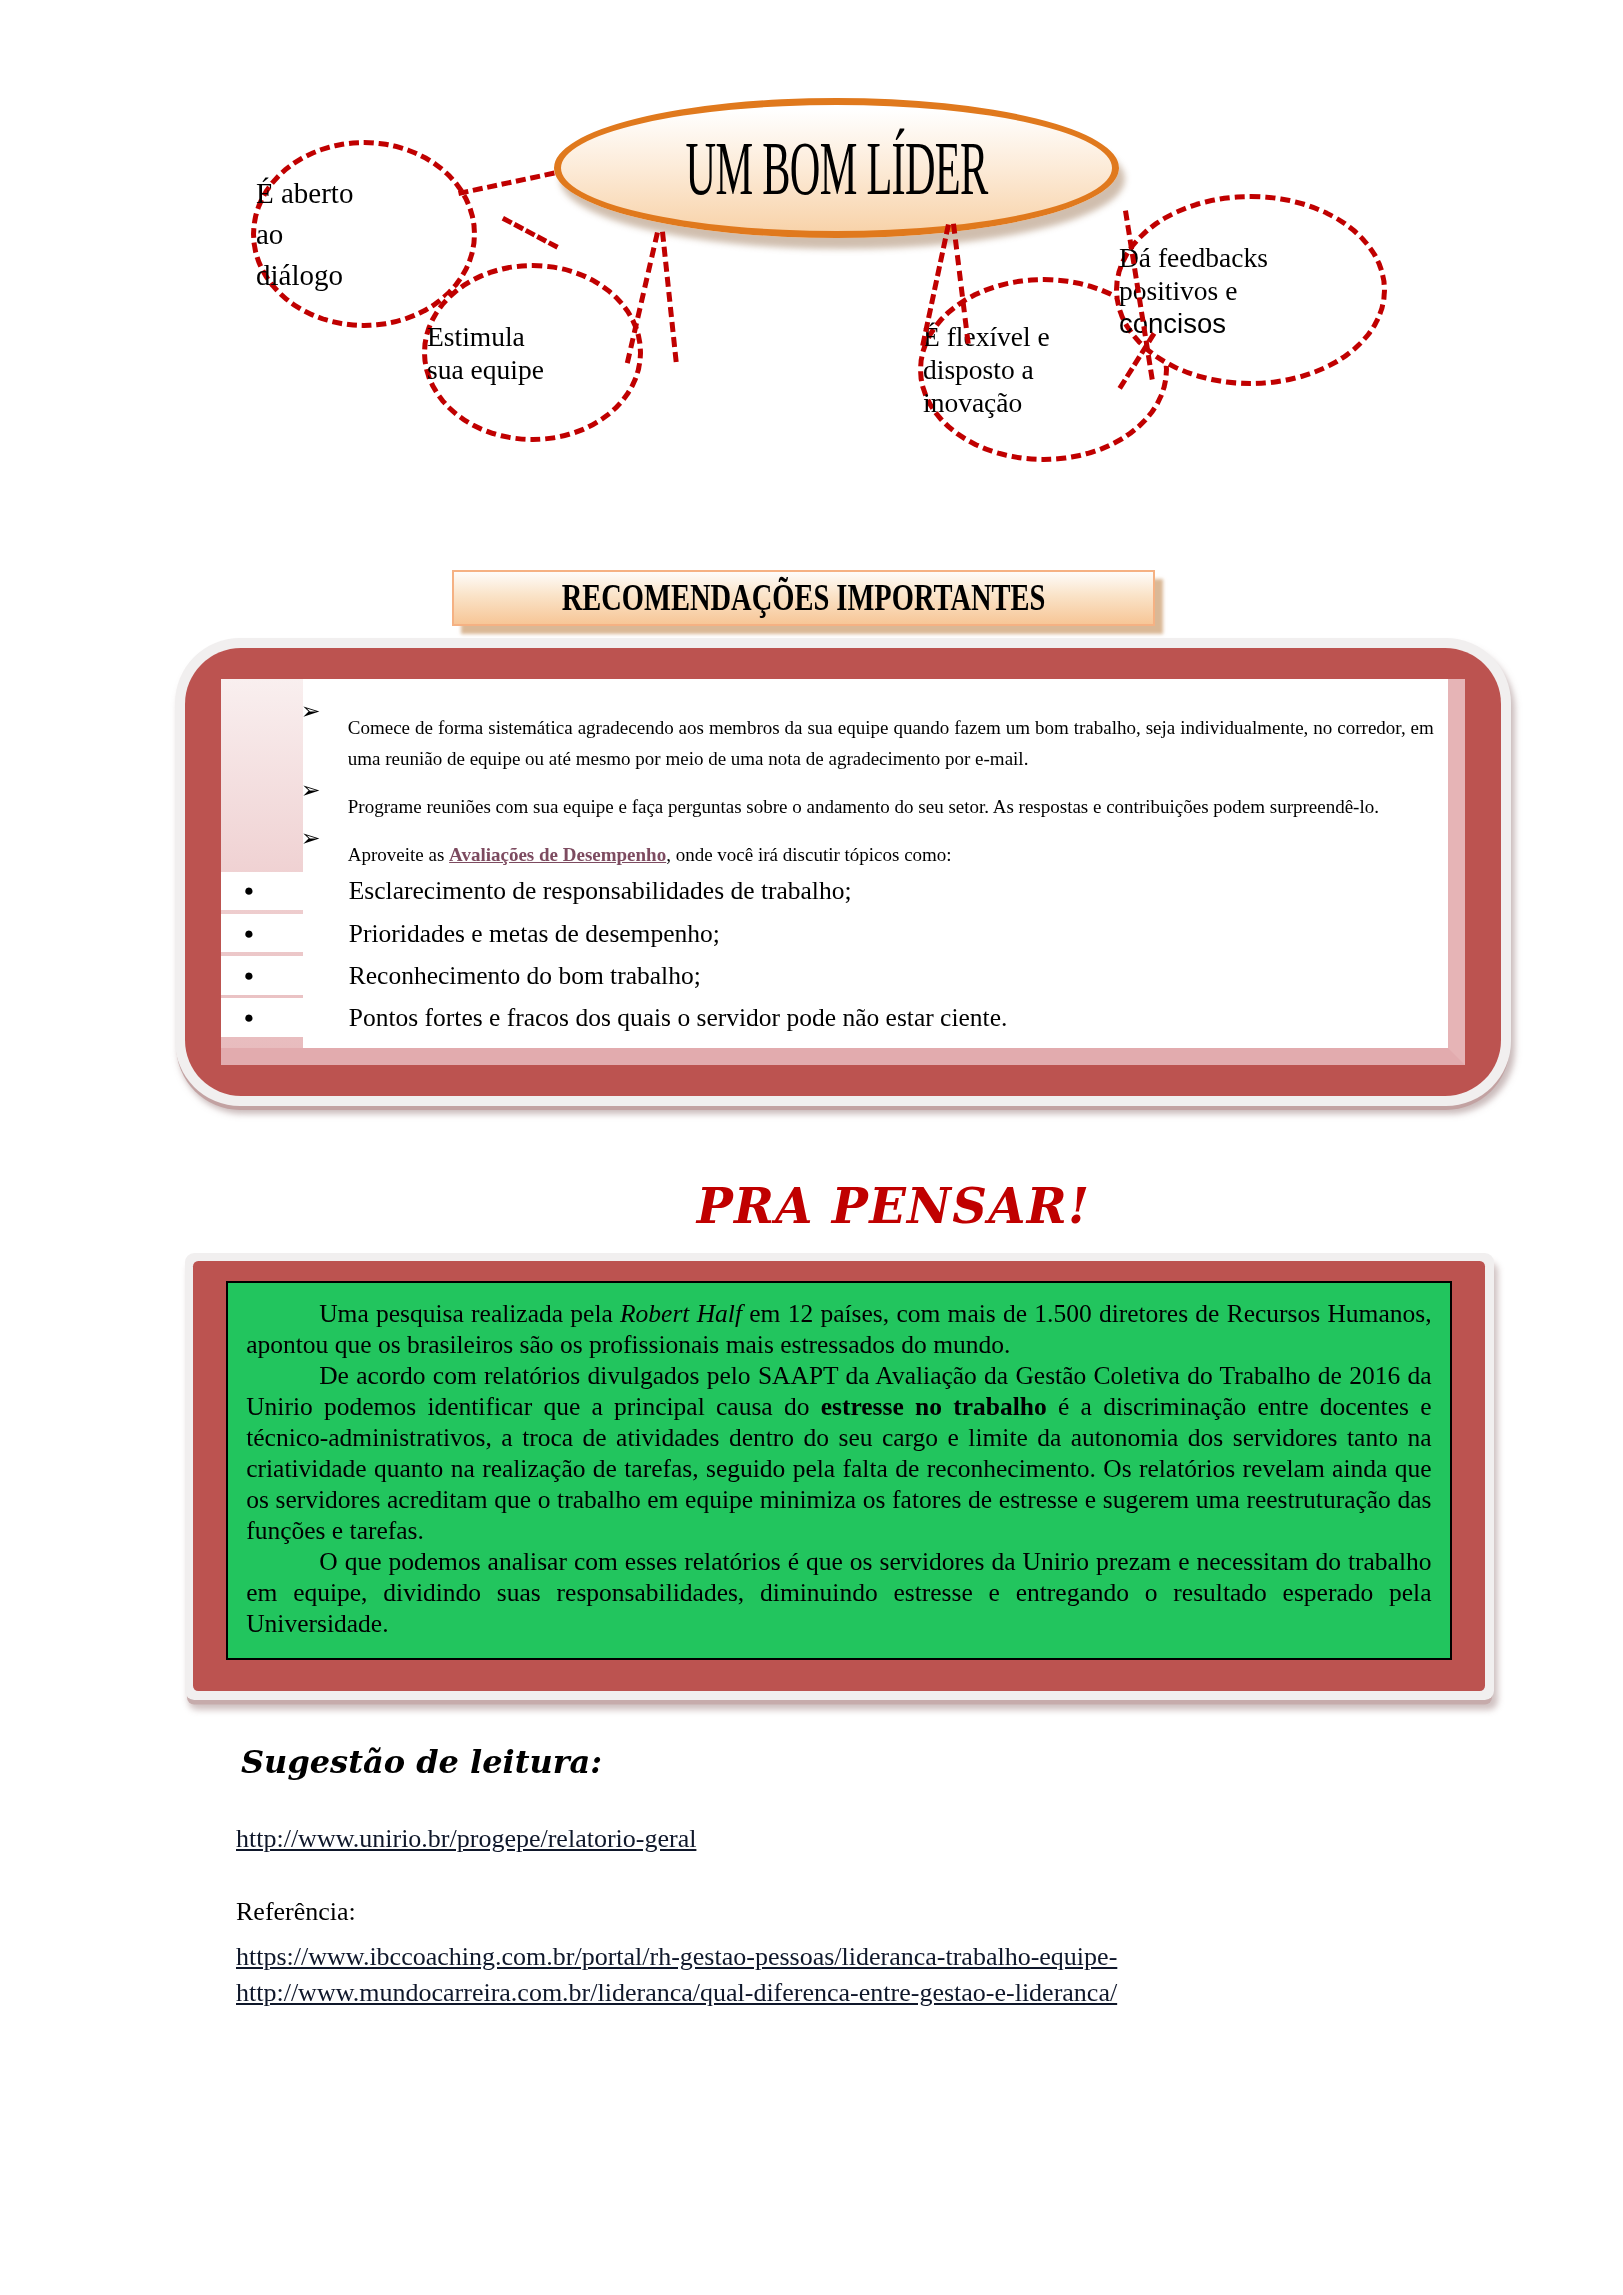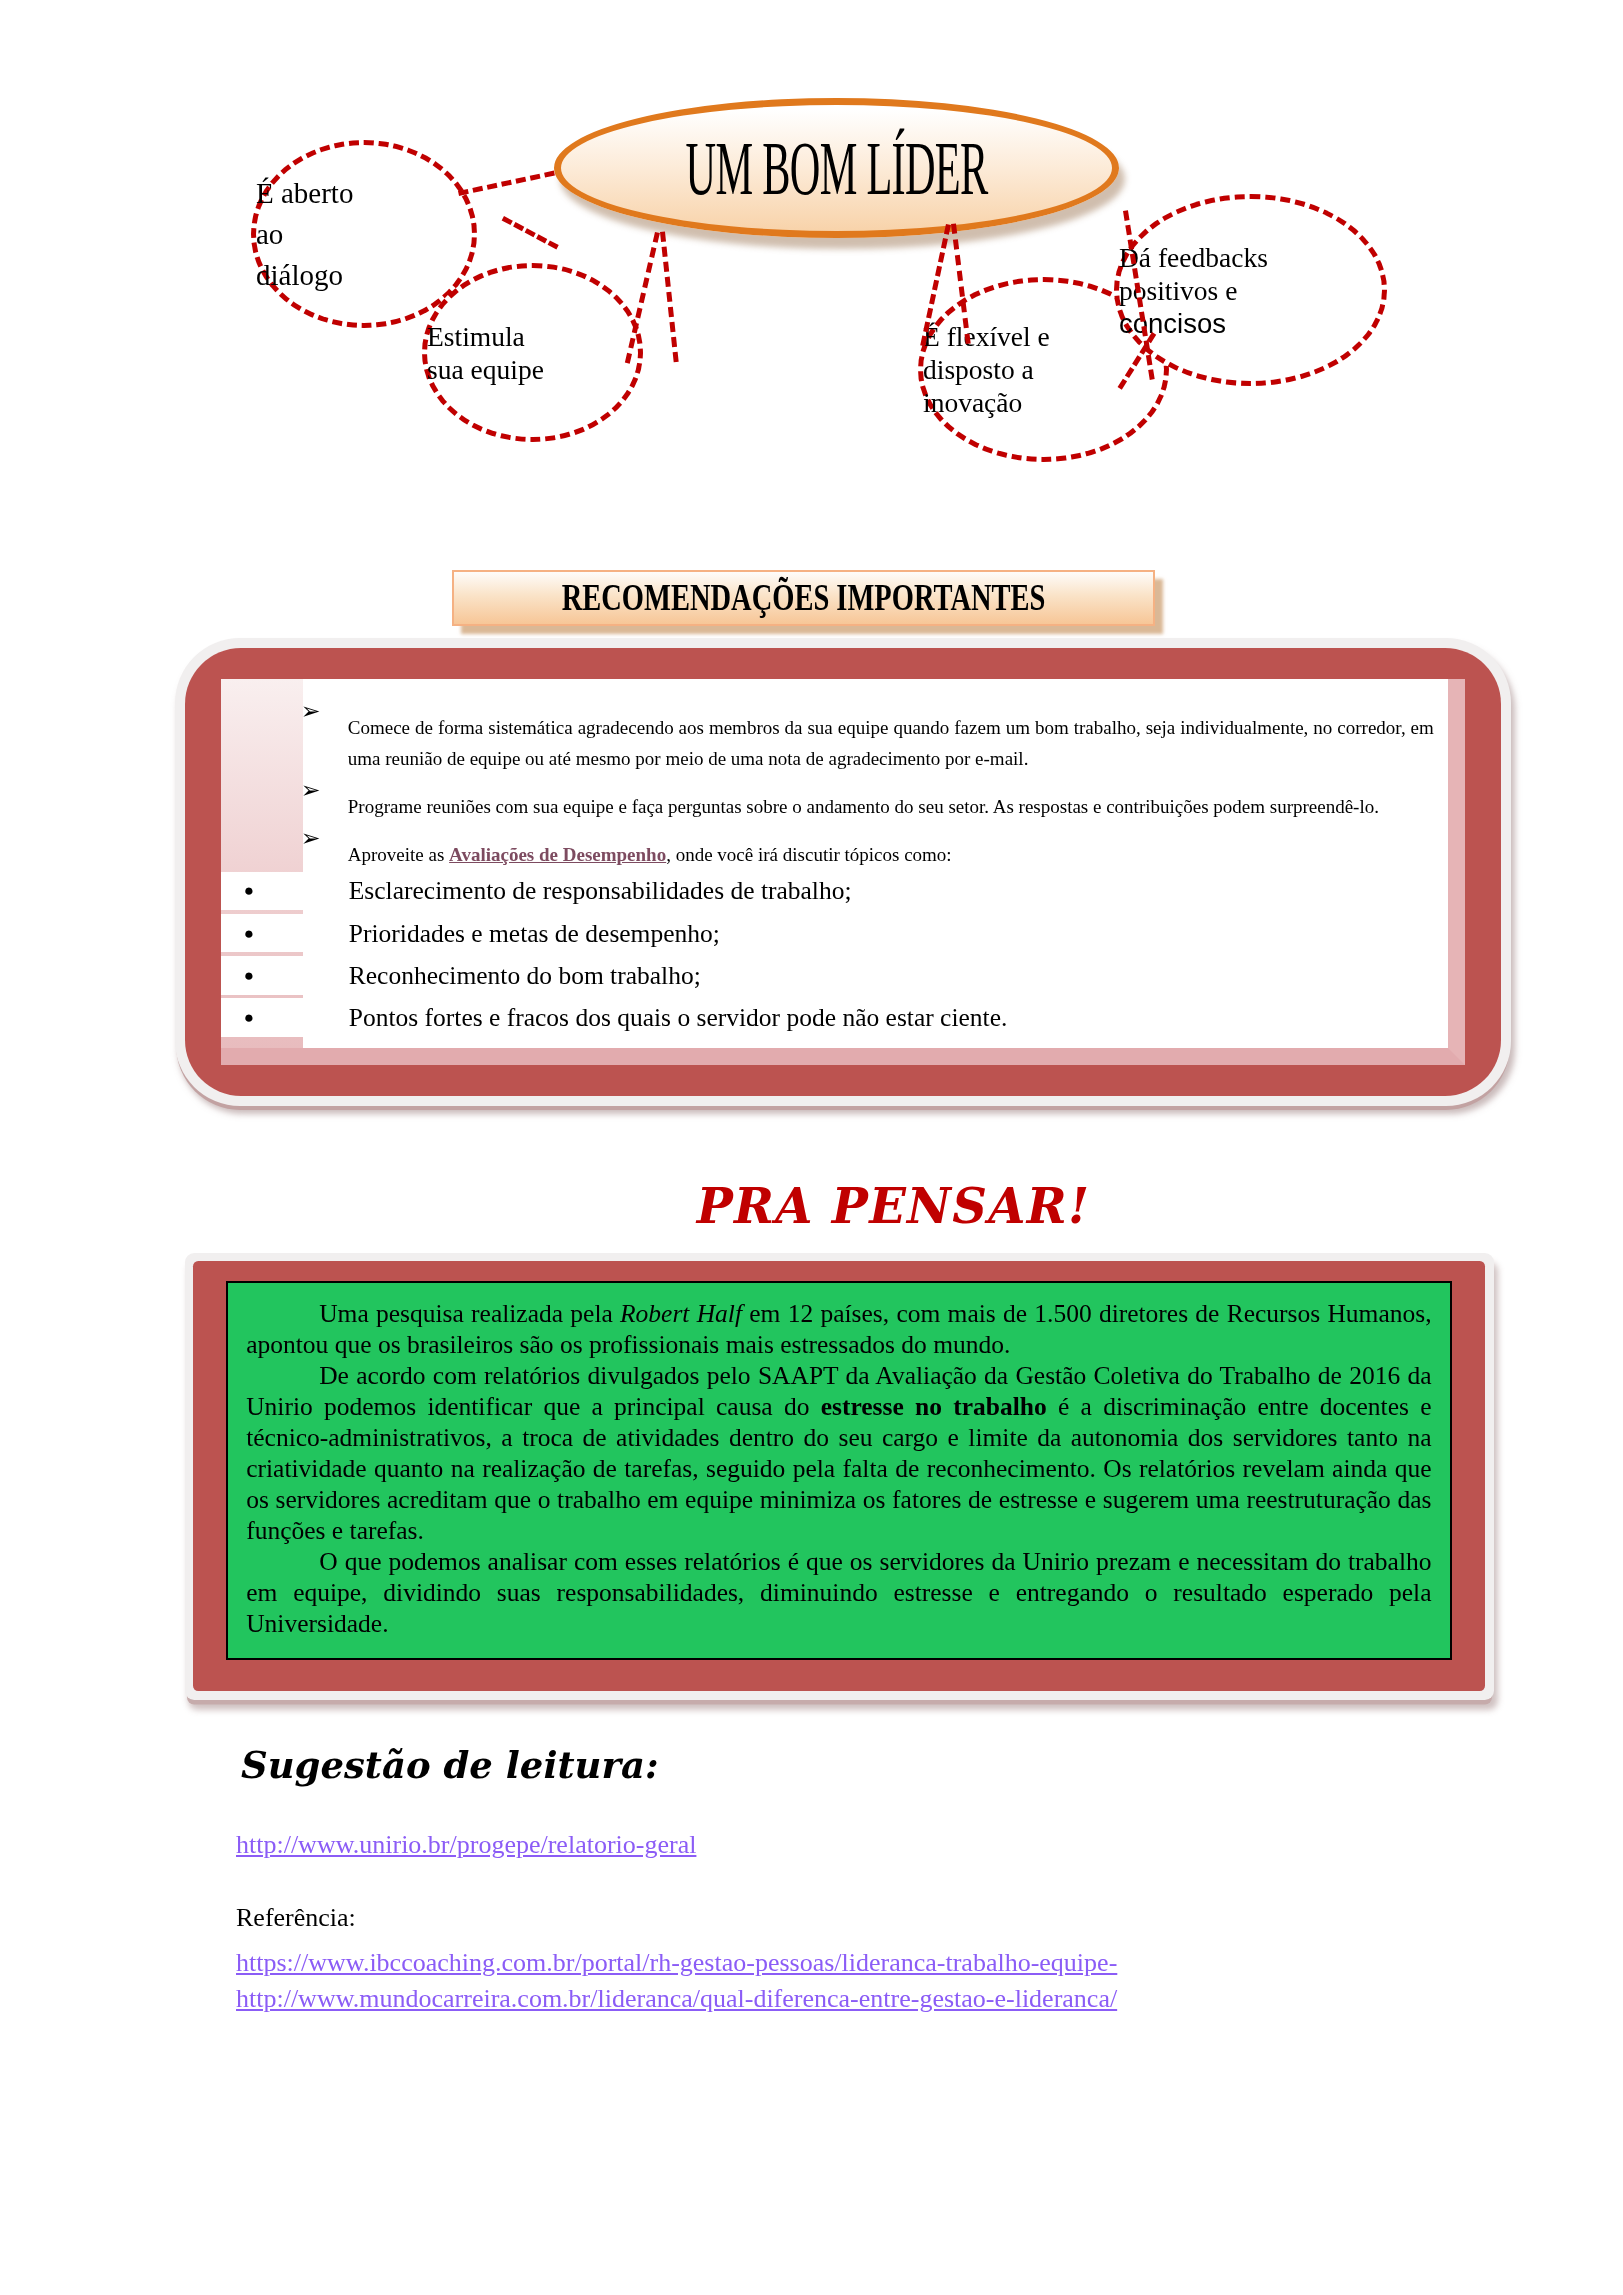--- a/index.html
+++ b/index.html
@@ -65,23 +65,23 @@
   .box2-frame{margin:19.6px 0 0 185px;width:1309px;box-sizing:border-box;
         background:#F1EFEF;border-radius:9.2px;padding:7.9px 9.2px 9.2px 7.9px;
         box-shadow:0 6.5px 0 -2px #C6ABAB, 3.9px 9.2px 6.5px rgba(150,120,120,.45);}
   .box2-red{background:#BC5350;border-radius:5.2px;padding:19.6px 33px 31px 33px;}
   .box2-inner{background:#22c55e;border:2.6px solid #000;padding:15.7px 18.3px 18.3px 18.3px;}
   .box2-inner p{margin:0;font-size:25.5px;line-height:31px;text-align:justify;}
   .p-ind{text-indent:73px;}
 
   
   .sugestao{margin:43px 0 0 241px;font-family:"DejaVu Serif",serif;font-style:italic;
-        font-weight:bold;font-size:37px;}
+        font-weight:bold;font-size:32px;}
   .doc-link{display:block;margin:0 0 0 236px;font-size:26px;line-height:31px;
-        color:#8b5cf6;text-decoration:underline;cursor:pointer;width:fit-content;}
+        color:#0f172a;text-decoration:underline;cursor:pointer;width:fit-content;}
   .link1{margin-top:42px;}
   .ref-label{margin:42px 0 0 236px;font-size:26px;line-height:31px;}
   .link2{margin-top:14.4px;}
   .link3{margin-top:5.2px;}
 </style>
 </head>
 <body>
 
 <div class="page">
 

